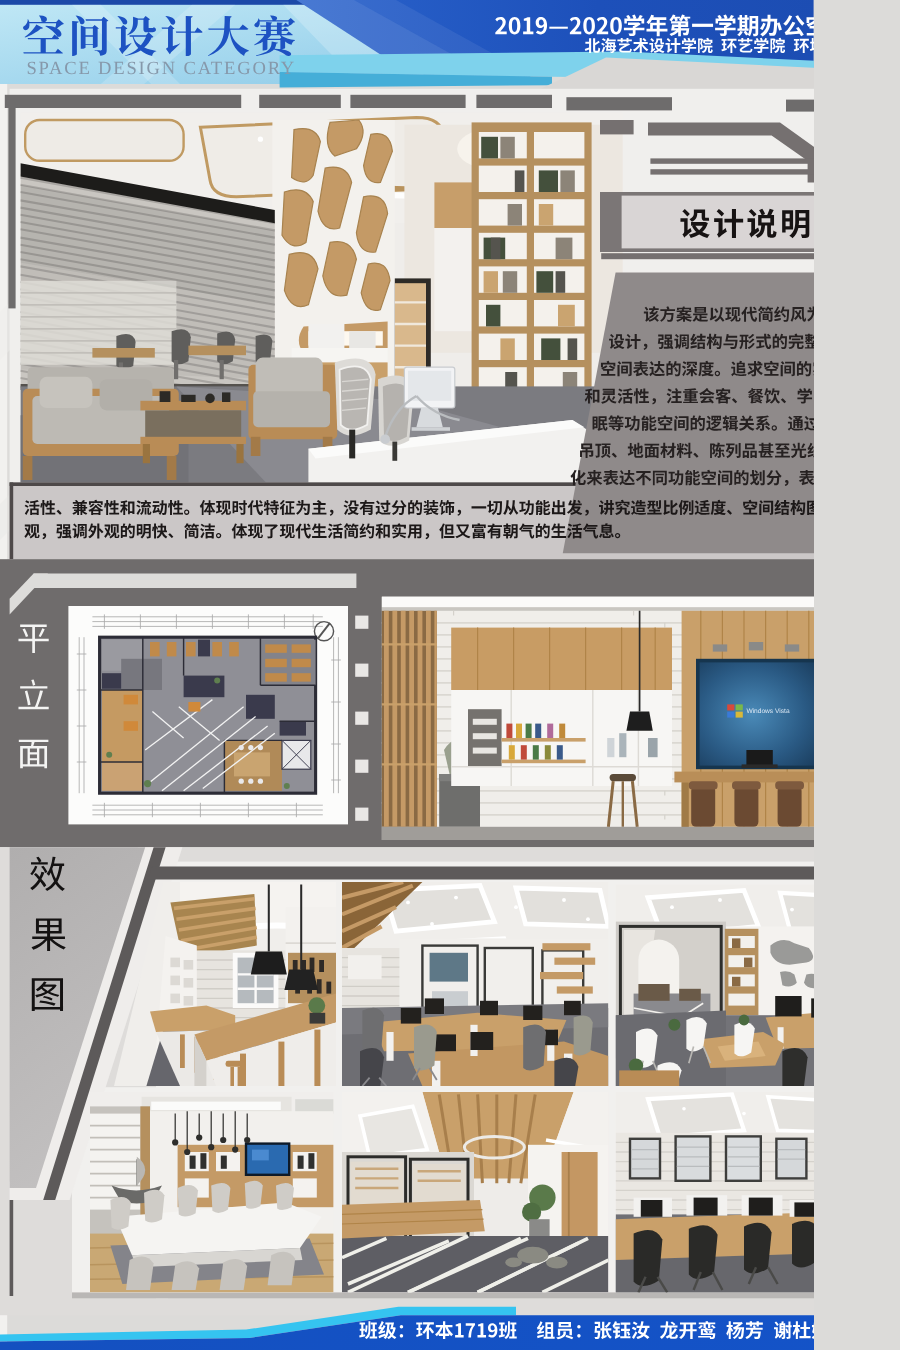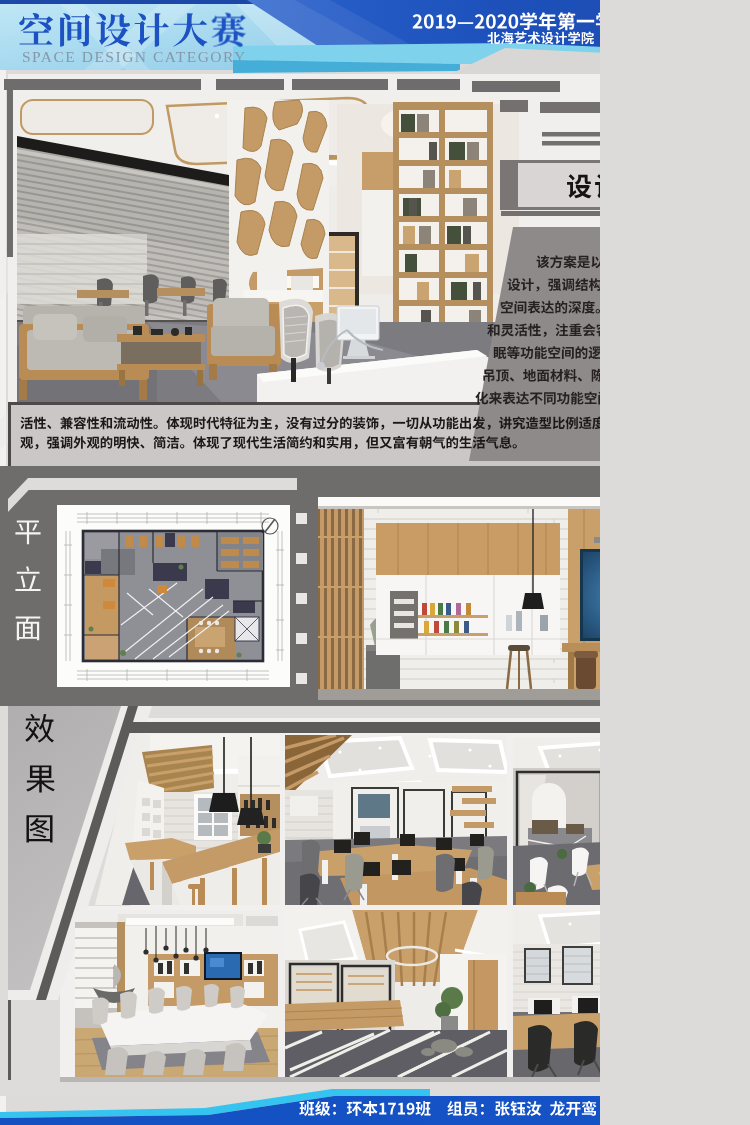--- a/index.html
+++ b/index.html
@@ -1,15 +1,15 @@
 <!DOCTYPE html>
 <html><head><meta charset="utf-8">
 <style>
 html,body{margin:0;padding:0;background:#dcdbd9;}
-#page{position:relative;width:600px;height:1125px;overflow:hidden;font-family:"Liberation Sans",sans-serif;}
+#page{position:relative;width:678px;height:1125px;overflow:hidden;font-family:"Liberation Sans",sans-serif;}
 </style></head>
 <body>
 <svg width="0" height="0" style="position:absolute">
     <defs>
       <path id="s30" d="M30 1C45 1 55-12 55-37C55-63 45-75 30-75C14-75 4-63 4-37C4-12 14 1 30 1ZM30-10C23-10 18-16 18-37C18-58 23-64 30-64C36-64 41-58 41-37C41-16 36-10 30-10Z"></path>
       <path id="s31" d="M8 0L53 0L53-12L39-12L39-74L28-74C23-71 18-69 11-68L11-59L24-59L24-12L8-12Z"></path>
       <path id="s32" d="M4 0L54 0L54-12L38-12C34-12 30-12 26-12C39-25 50-39 50-53C50-66 41-75 27-75C17-75 10-72 4-64L12-56C15-60 20-64 25-64C32-64 36-59 36-52C36-40 24-26 4-8Z"></path>
       <path id="s37" d="M19 0L33 0C35-29 37-44 54-65L54-74L5-74L5-62L38-62C24-42 20-26 19 0Z"></path>
       <path id="s39" d="M26 1C40 1 54-11 54-39C54-64 41-75 27-75C15-75 4-66 4-51C4-35 13-27 25-27C30-27 36-30 40-35C40-17 33-11 25-11C20-11 16-13 13-16L5-7C10-2 16 1 26 1ZM40-46C37-40 32-38 28-38C22-38 18-42 18-51C18-60 22-64 28-64C34-64 39-59 40-46Z"></path>
       <path id="s2014" d="M5-24L86-24L86-33L5-33Z"></path>

